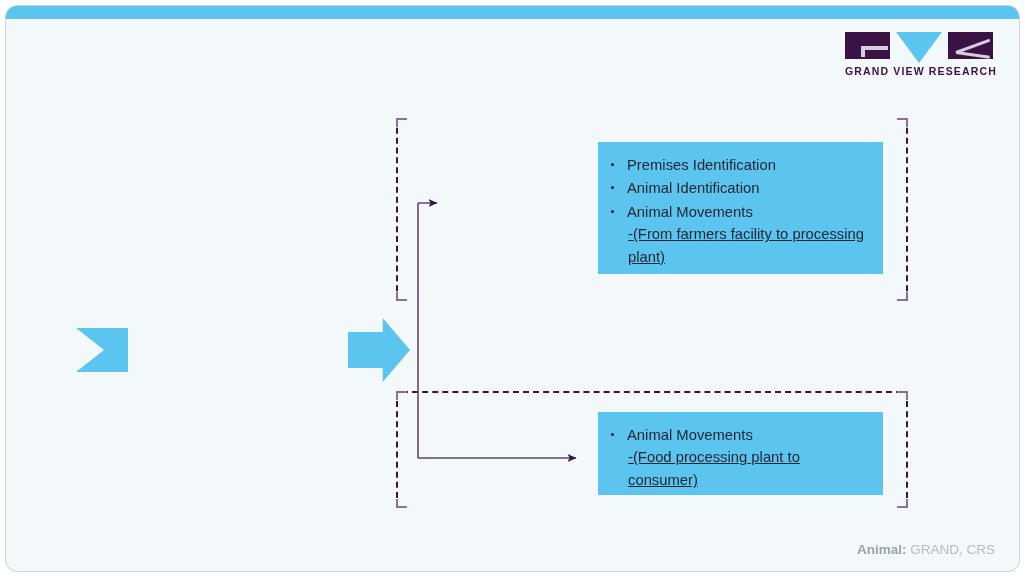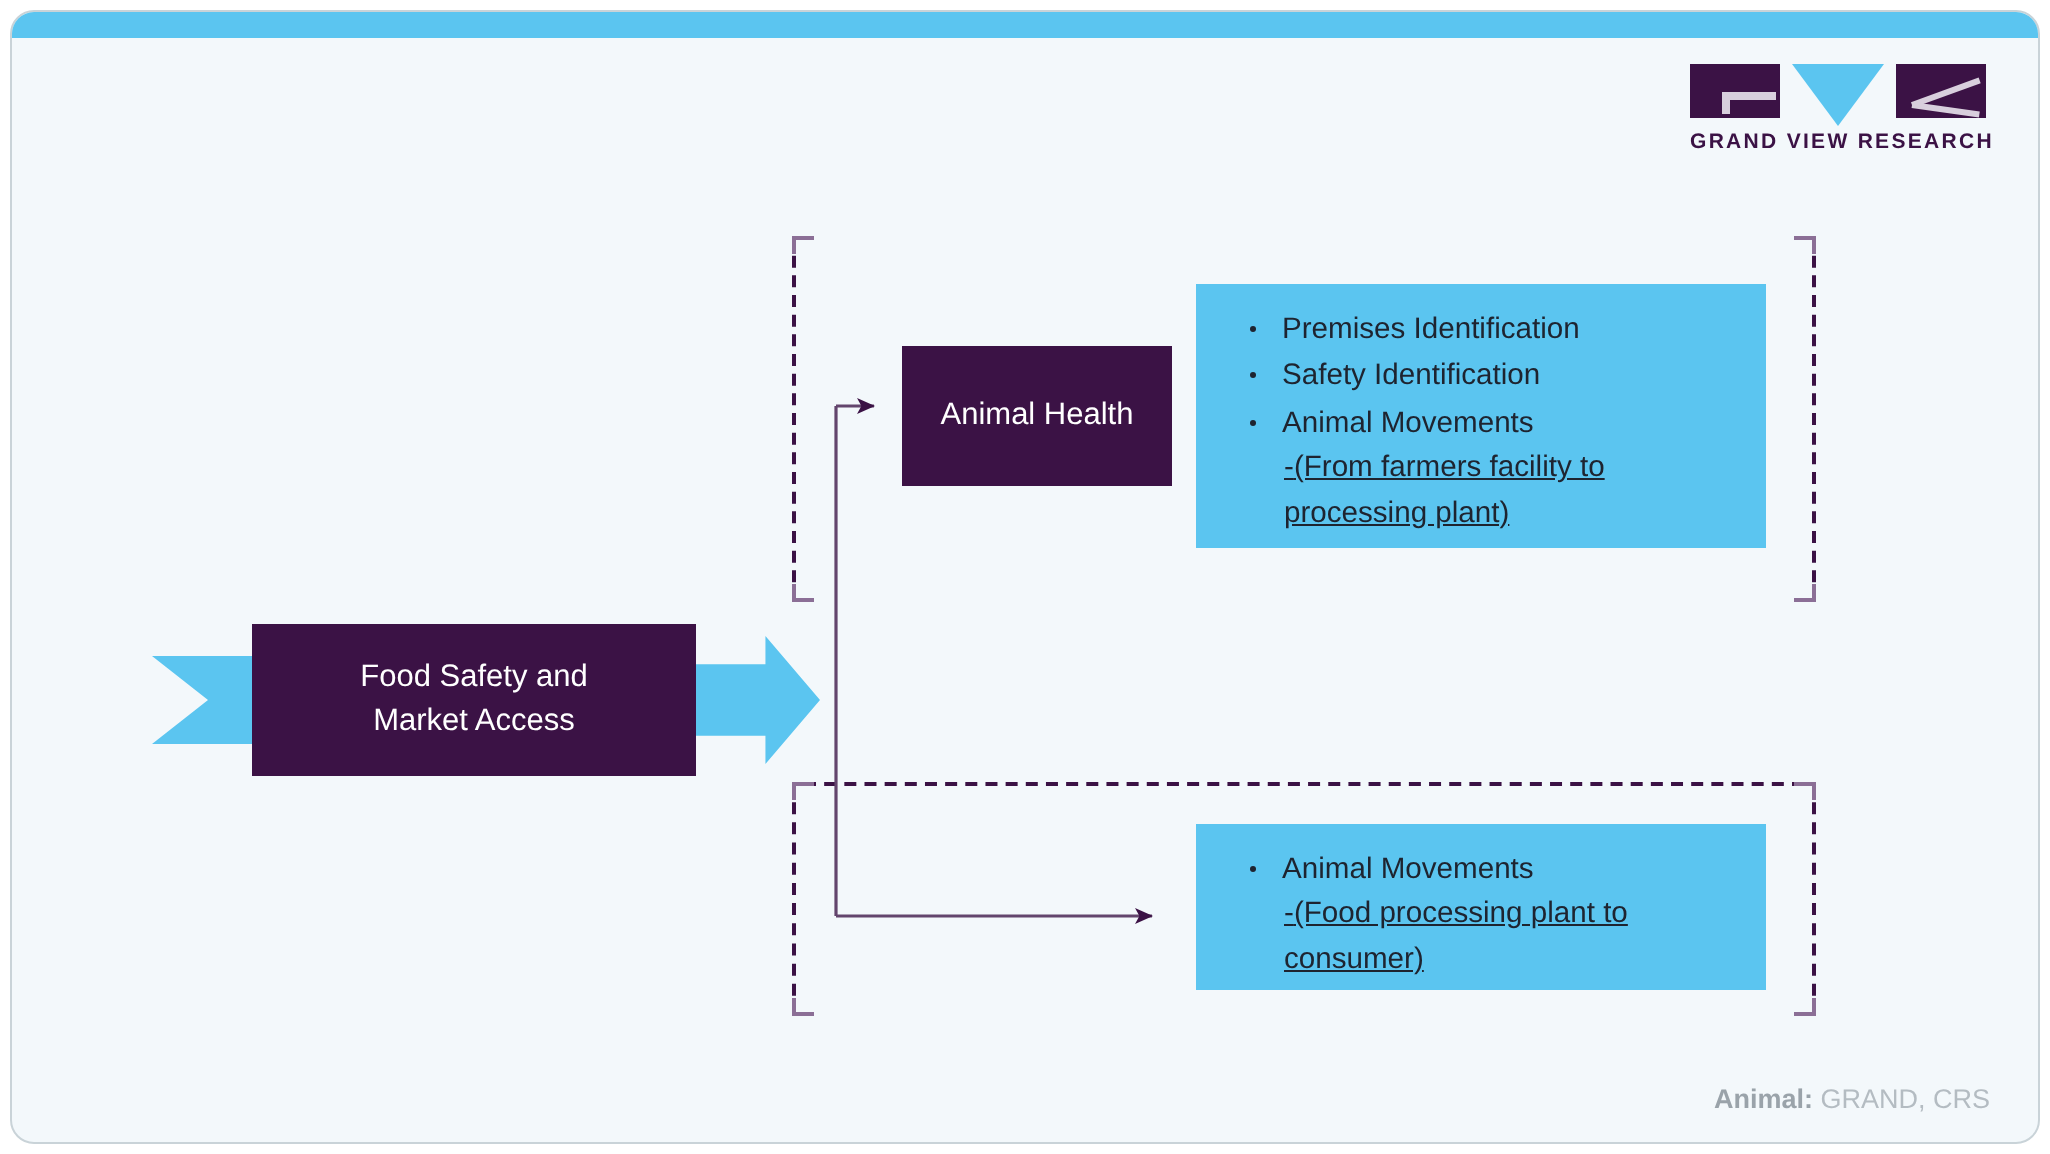--- a/index.html
+++ b/index.html
@@ -198,21 +198,21 @@
     justify-content: center;
     font-size: 15.5px;
   }
 
   
   .panel {
     position: absolute;
     background: #5bc5f0;
     color: #1e2430;
     box-sizing: border-box;
-    padding: 12px 16px 12px 24px;
+    padding: 12px 16px 12px 10px;
     font-size: 14.8px;
     line-height: 1.52;
   }
   .panel-top    { left: 592px; top: 136px; width: 285px; height: 132px; }
   .panel-bottom { left: 592px; top: 406px; width: 285px; height: 83px; }
   .panel ul {
     list-style: none;
     margin: 0;
     padding: 0;
   }
@@ -313,41 +313,32 @@
       </defs>
 
       <path d="M412,197 L412,452" stroke="#63456d" stroke-width="1.6" fill="none"></path>
 
       <path d="M412,197 L431,197" stroke="#63456d" stroke-width="1.6" fill="none" marker-end="url(#arrowhead)"></path>
 
       <path d="M412,452 L570,452" stroke="#63456d" stroke-width="1.6" fill="none" marker-end="url(#arrowhead)"></path>
     </svg>
 
     <div class="chev-left"></div>
-    <div class="main-box">
-      <div>
-        <span>Food Safety and</span><br>
-        <span>Market Access</span>
-      </div>
-    </div>
     <div class="arrow-right"></div>
 
-    <div class="node-box">
-      <span>Animal Health</span>
-    </div>
 
     <div class="panel panel-top">
       <ul>
         <li>
           <span class="dot"></span>
           <span>Premises Identification</span>
         </li>
         <li>
           <span class="dot"></span>
-          <span>Safety Identification</span>
+          <span>Animal Identification</span>
         </li>
         <li>
           <span class="dot"></span>
           <span>Animal Movements</span>
           <span class="sub">(From farmers facility to processing plant)</span>
         </li>
       </ul>
     </div>
 
     <div class="panel panel-bottom">

